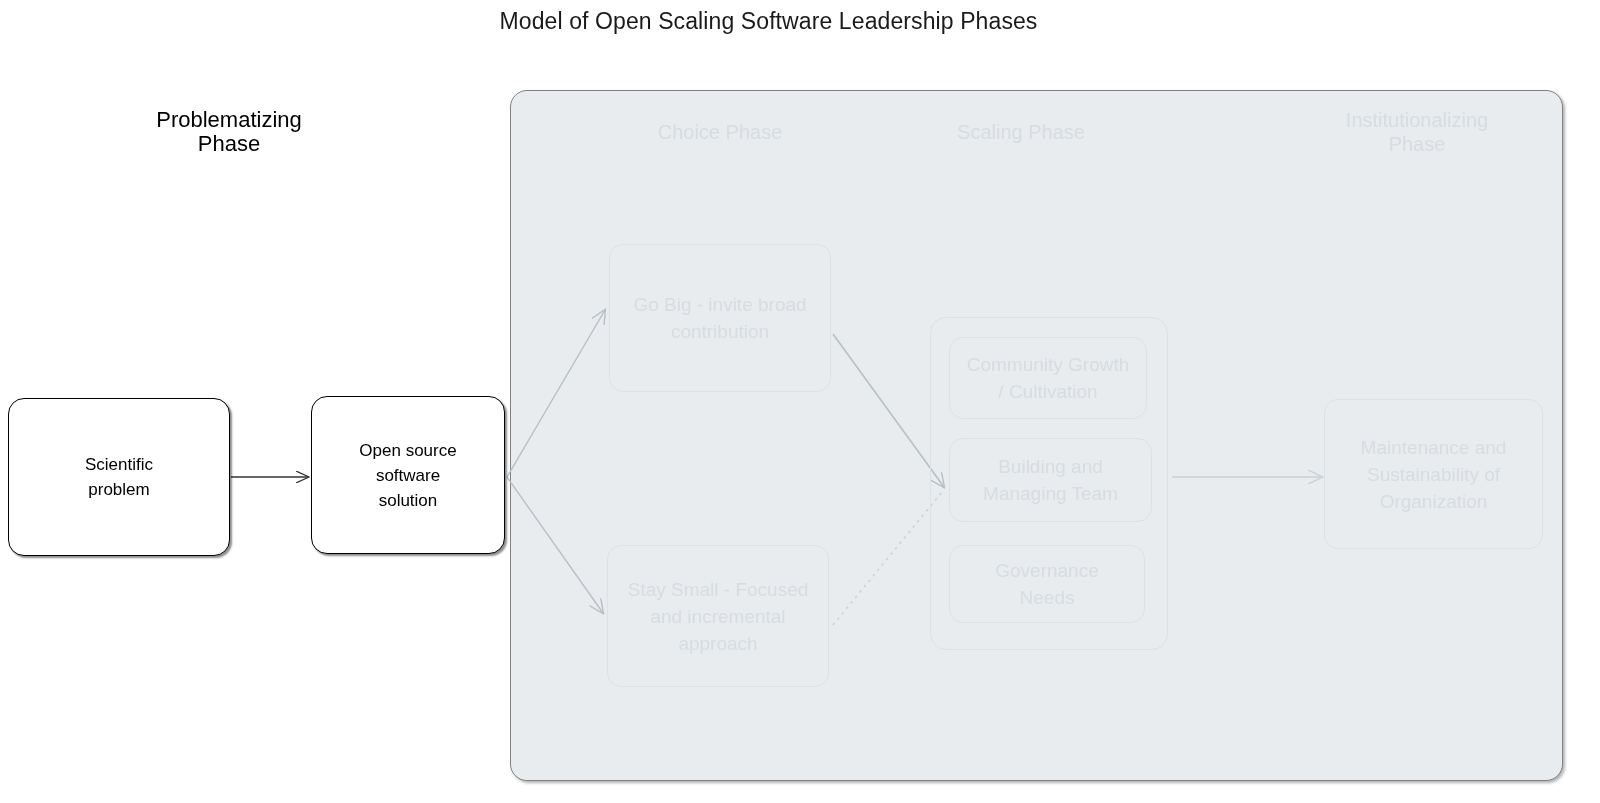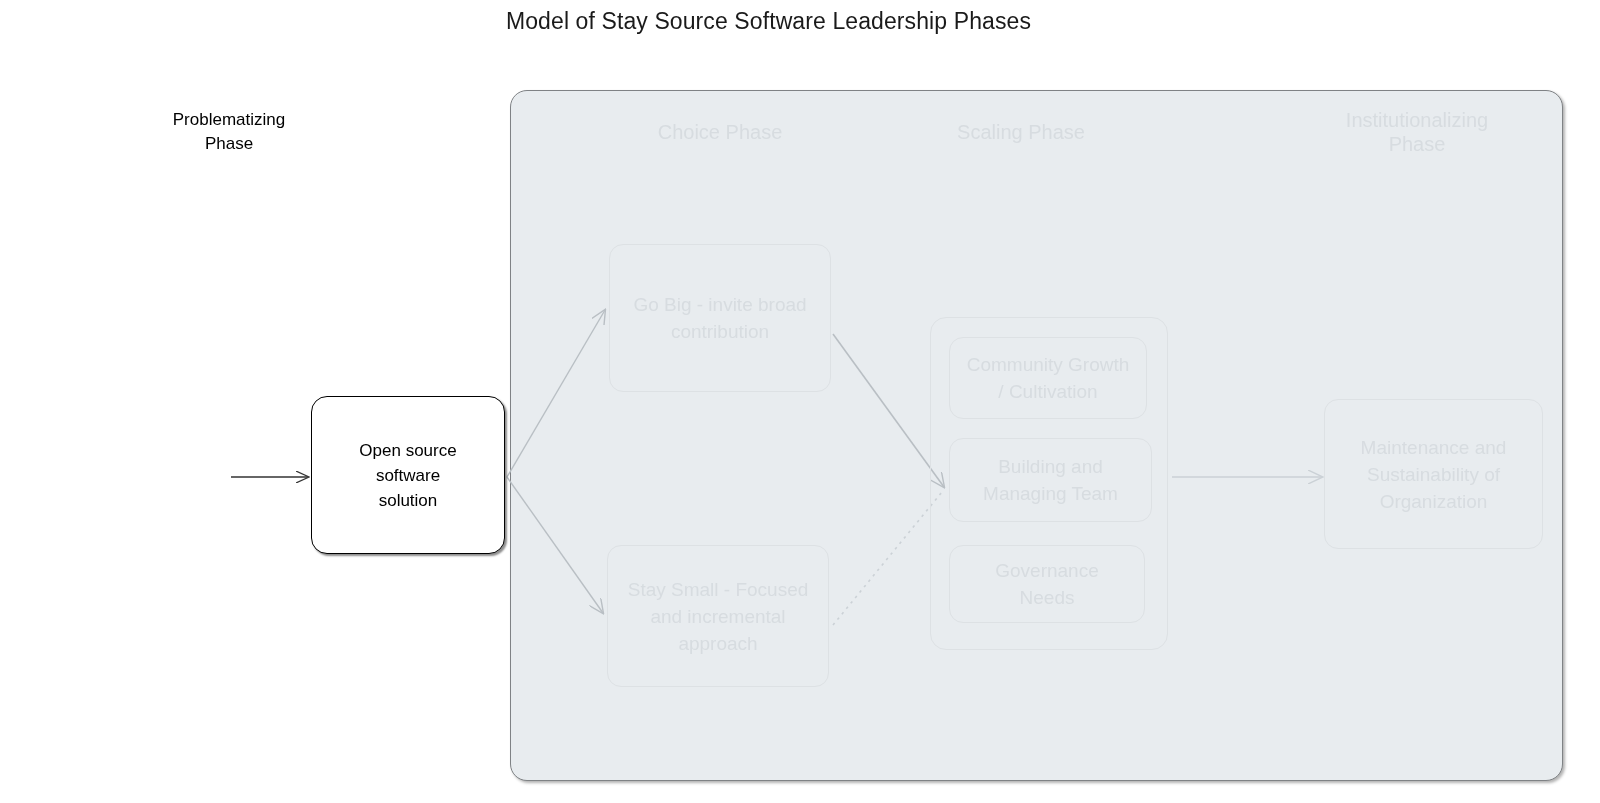--- a/index.html
+++ b/index.html
@@ -110,32 +110,32 @@
     white-space: pre-line;
   }
   #label-choice  { left: 620px;  top: 120px; width: 200px; }
   #label-scaling { left: 921px;  top: 120px; width: 200px; }
   #label-institutionalizing { left: 1317px; top: 108px; width: 200px; }
 
   #label-problematizing {
     position: absolute;
     left: 129px; top: 108px; width: 200px;
     text-align: center;
-    font-size: 17px;
+    font-size: 22px;
     line-height: 24px;
     color: #000000;
     white-space: pre-line;
   }
 </style>
 </head>
 <body>
 
 <div id="canvas">
 
-  <div class="diagram-title">Model of Stay Source Software Leadership Phases</div>
+  <div class="diagram-title">Model of Open Scaling Software Leadership Phases</div>
 
   <div class="phases-container"></div>
 
   <div id="label-problematizing" class="phase-label-dark">Problematizing
 Phase</div>
   <div id="label-choice" class="phase-label">Choice Phase</div>
   <div id="label-scaling" class="phase-label">Scaling Phase</div>
   <div id="label-institutionalizing" class="phase-label">Institutionalizing
 Phase</div>
 
@@ -158,20 +158,24 @@
 
     <line x1="507" y1="477" x2="603" y2="613" stroke="#b9bfc4" stroke-width="1.4" marker-end="url(#ah-gray)"></line>
 
     <line x1="833" y1="334" x2="944" y2="487" stroke="#b9bfc4" stroke-width="1.6" marker-end="url(#ah-gray)"></line>
 
     <line x1="833" y1="625" x2="942" y2="492" stroke="#cbd1d6" stroke-width="1.6" stroke-dasharray="2.5,4.5"></line>
 
     <line x1="1172" y1="477" x2="1322" y2="477" stroke="#cbd1d6" stroke-width="1.4" marker-end="url(#ah-gray-lite)"></line>
   </svg>
 
+  <div id="box-scientific-problem" class="solid-box">
+    <span style="white-space:pre-line">Scientific
+problem</span>
+  </div>
   <div id="box-oss-solution" class="solid-box">
     <span style="white-space:pre-line">Open source
 software
 solution</span>
   </div>
 
   <div id="box-go-big" class="ghost-box">
     <span style="white-space:pre-line">Go Big - invite broad
 contribution</span>
   </div>

